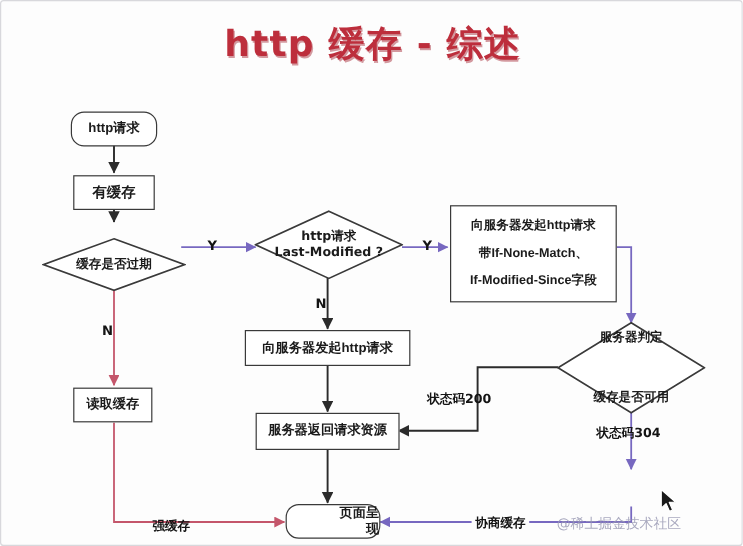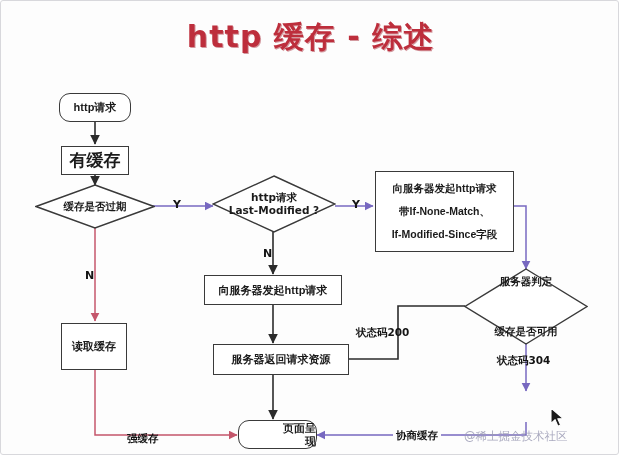--- a/index.html
+++ b/index.html
@@ -123,25 +123,25 @@
 
     <path d="M94,351 L94,434 L236,434" stroke="#c4566b" stroke-width="1.5" fill="none" marker-end="url(#ah-red)"></path>
 
     <path d="M525,421 L525,434 L316,434" stroke="#7768c0" stroke-width="1.5" fill="none" marker-end="url(#ah-purple)"></path>
   </svg>
 
   <div class="node round" style="left:58px;top:92px;width:72px;height:29px;font-size:11px;">
     <span>http请求</span>
   </div>
 
-  <div class="node rect" style="left:60px;top:145px;width:68px;height:29px;font-size:17px;">
+  <div class="node rect" style="left:60px;top:145px;width:68px;height:29px;font-size:12px;">
     <span>有缓存</span>
   </div>
 
-  <div class="diamond" style="left:34px;top:183px;width:120px;height:45px;font-size:10.5px;">
+  <div class="diamond" style="left:34px;top:197px;width:120px;height:45px;font-size:10.5px;">
     <svg class="dshape" viewBox="0 0 120 45" preserveAspectRatio="none">
       <polygon points="60,1 119,22.5 60,44 1,22.5" fill="#ffffff" stroke="#3a3a3a" stroke-width="1.4" vector-effect="non-scaling-stroke"></polygon>
     </svg>
     <span class="dlabel">缓存是否过期</span>
   </div>
 
   <div class="diamond" style="left:211px;top:174px;width:124px;height:58px;font-size:10.5px;">
     <svg class="dshape" viewBox="0 0 124 58" preserveAspectRatio="none">
       <polygon points="62,1 123,29 62,57 1,29" fill="#ffffff" stroke="#3a3a3a" stroke-width="1.4" vector-effect="non-scaling-stroke"></polygon>
     </svg>
@@ -152,33 +152,33 @@
   <div class="node rect multiline" style="left:374px;top:170px;width:139px;height:81px;font-size:10.5px;">
     <span>向服务器发起http请求</span>
     <span>带If-None-Match、</span>
     <span>If-Modified-Since字段</span>
   </div>
 
   <div class="node rect" style="left:203px;top:274px;width:138px;height:30px;font-size:11px;">
     <span>向服务器发起http请求</span>
   </div>
 
-  <div class="node rect" style="left:212px;top:343px;width:136px;height:31px;font-size:11px;">
+  <div class="node rect" style="left:212px;top:343px;width:120px;height:31px;font-size:11px;">
     <span>服务器返回请求资源</span>
   </div>
 
   <div class="diamond" style="left:463px;top:267px;width:124px;height:77px;font-size:10.5px;gap:28px;">
     <svg class="dshape" viewBox="0 0 124 77" preserveAspectRatio="none">
       <polygon points="62,1 123,38.5 62,76 1,38.5" fill="#ffffff" stroke="#3a3a3a" stroke-width="1.4" vector-effect="non-scaling-stroke"></polygon>
     </svg>
     <span class="dlabel">服务器判定</span>
     <span class="dlabel" style="margin-top:9px;">缓存是否可用</span>
   </div>
 
-  <div class="node rect" style="left:60px;top:322px;width:66px;height:47px;font-size:11px;">
+  <div class="node rect" style="left:60px;top:322px;width:66px;height:29px;font-size:11px;">
     <span>读取缓存</span>
   </div>
 
 
   <div class="node round" style="left:237px;top:419px;width:79px;height:29px;font-size:11px;padding-left:43px;">
     <span>页面呈现</span>
   </div>
 
   <div class="edge-label" style="left:172px;top:197px;font-size:11px;">Y</div>
 

